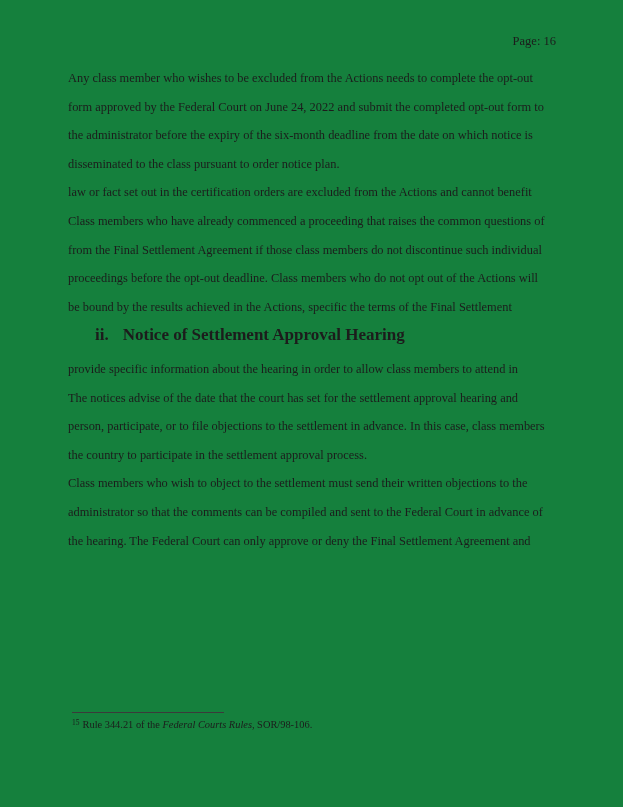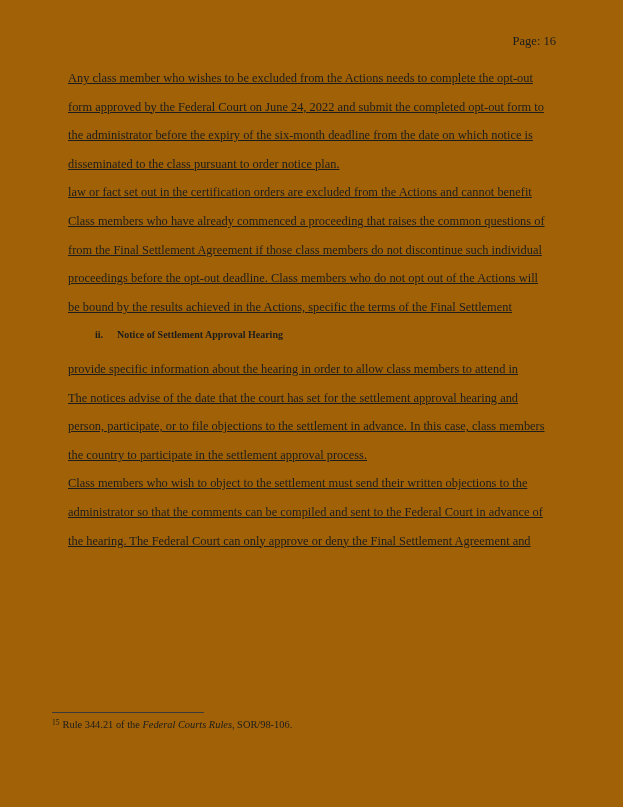--- a/index.html
+++ b/index.html
@@ -1,65 +1,65 @@
 <!DOCTYPE html>
 <html><head>
 <meta charset="utf-8">
 <style>
   * { margin: 0; padding: 0; box-sizing: border-box; }
   html, body { background: #ffffff; }
   .page {
     position: relative;
     width: 623px;
     height: 807px;
-    background: #a16207;
+    background: #15803d;
     font-family: "Liberation Serif", "DejaVu Serif", serif;
     color: #1c1c1c;
     overflow: hidden;
   }
   .page-header {
     position: absolute;
     top: 33px;
     right: 67px;
     font-size: 12.5px;
     line-height: 16px;
     color: #1c1c1c;
   }
   .body-text {
     position: absolute;
     top: 64px;
     left: 68px;
     width: 492px;
     font-size: 12.4px;
   }
-  .paragraph { margin: 0; text-decoration: underline; }
+  .paragraph { margin: 0; }
   .line, .body-text .gen-line {
     display: block;
     line-height: 28.6px;
     height: 28.6px;
     white-space: nowrap;
   }
   .heading {
     line-height: 28.6px;
     height: 28.6px;
     margin-bottom: 5px;
     padding-left: 27px;
     font-weight: bold;
-    font-size: 10px;
+    font-size: 17px;
     white-space: nowrap;
   }
   .heading-num { margin-right: 14px; }
   sup.fn-ref {
     font-size: 8px;
     vertical-align: 4px;
     line-height: 0;
   }
   .footnote-area {
     position: absolute;
-    left: 52px;
+    left: 72px;
     top: 712px;
     width: 490px;
   }
   .footnote-rule {
     width: 152px;
     height: 0;
     border-top: 1px solid #3a3a3a;
     margin-bottom: 5px;
   }
   .footnote {

